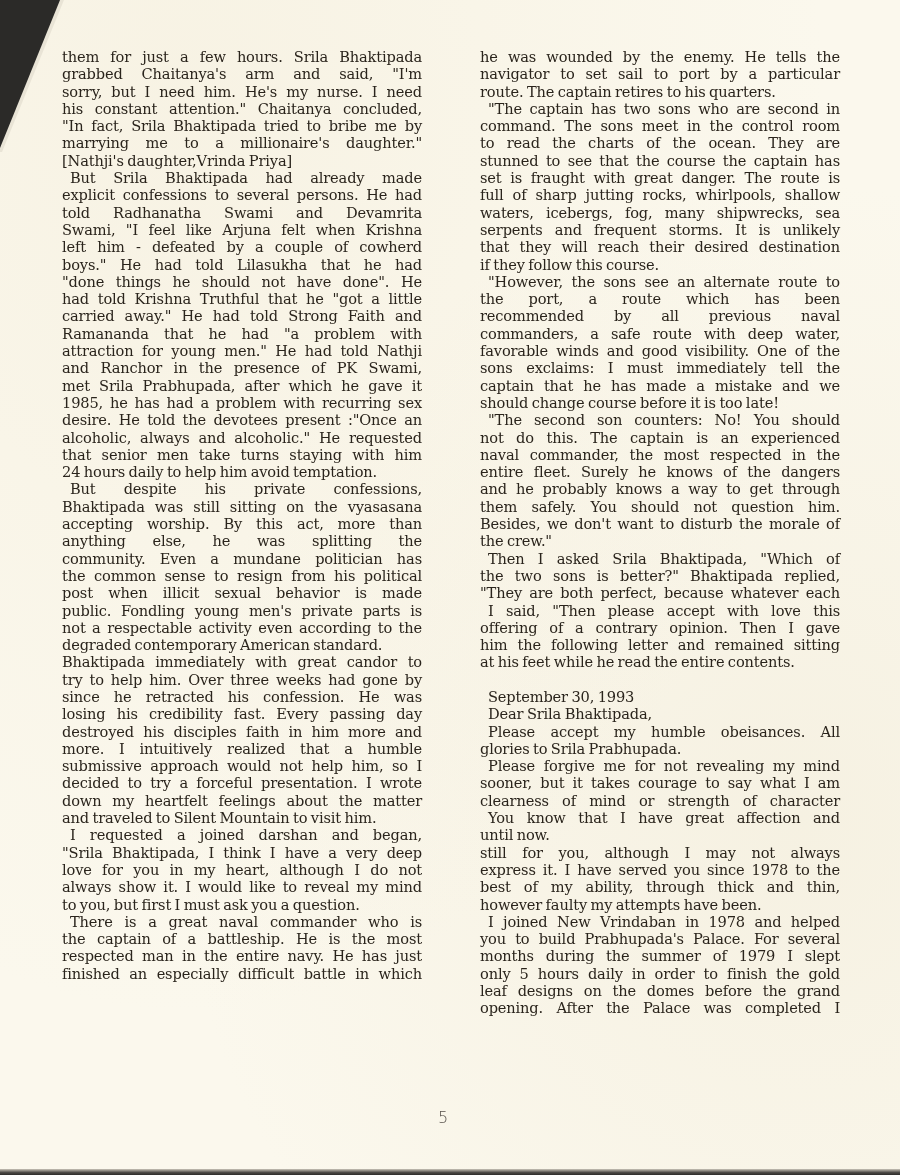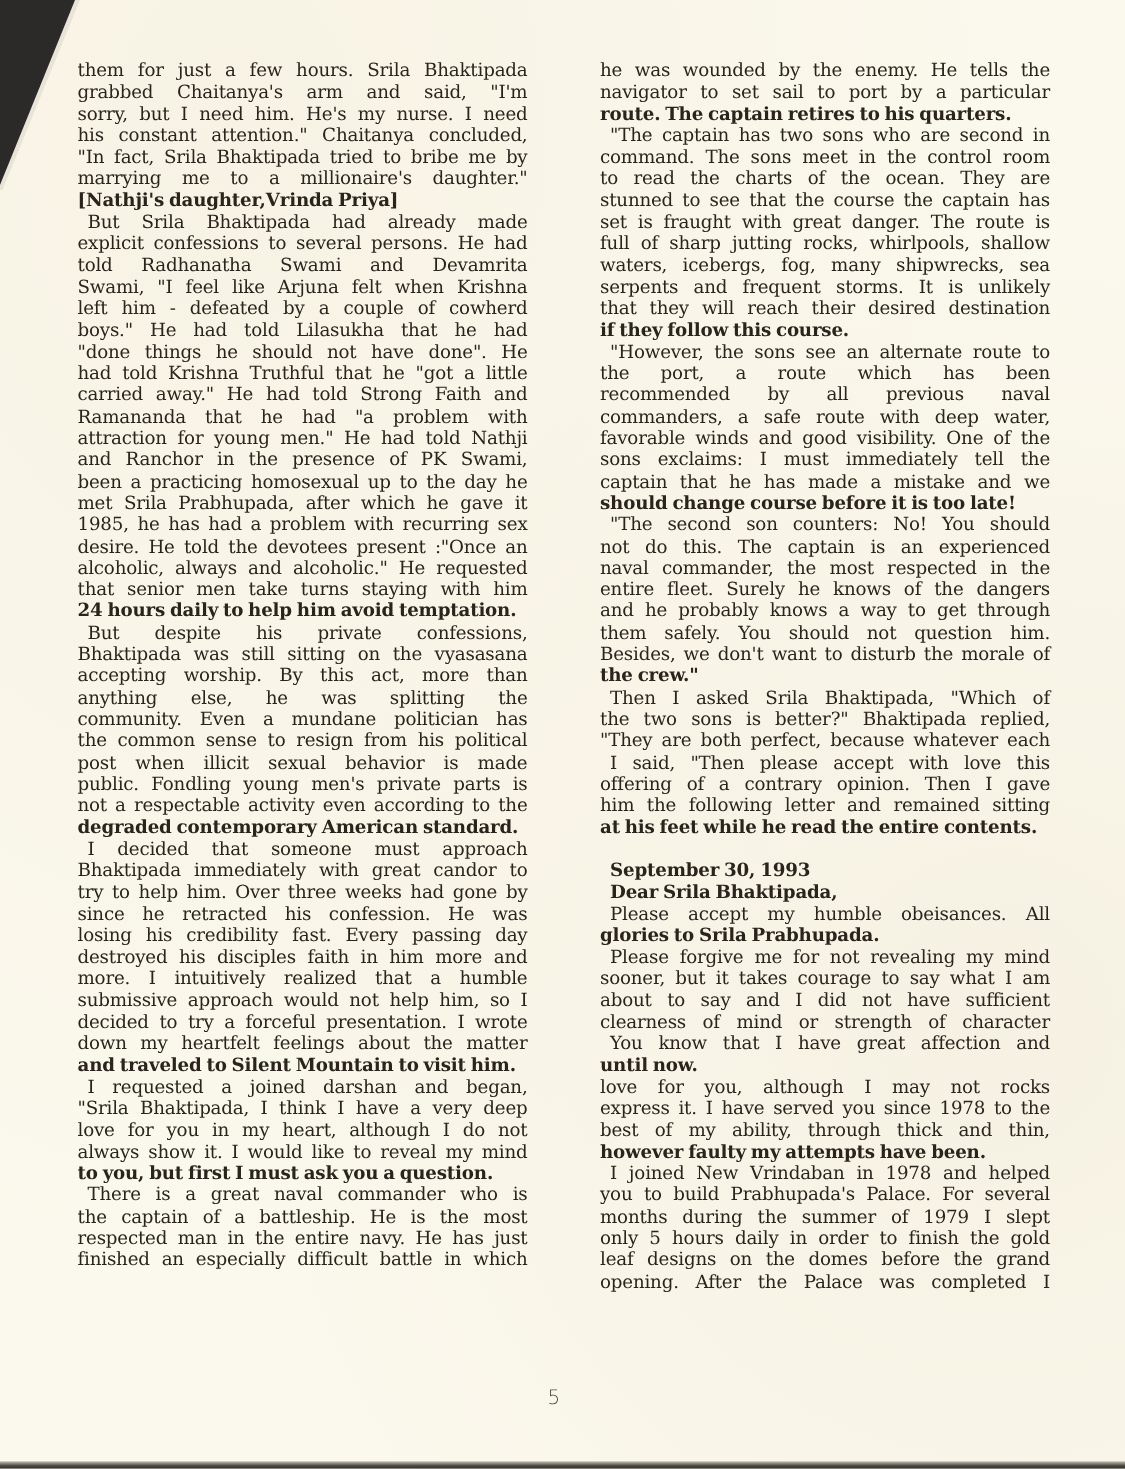--- a/index.html
+++ b/index.html
@@ -38,21 +38,21 @@
   .col-right { left: 480px; }
   .line {
     height: 17.3px; line-height: 17.3px;
     font-size: 14.6px;
     white-space: nowrap;
     text-align: justify; text-align-last: justify;
     letter-spacing: -0.15px;
     word-spacing: -1px;
     overflow: visible;
   }
-  .line.last { text-align-last: left; font-weight: bold; }
+  .line.last { text-align-last: left; }
   .line.blank { height: 17.3px; }
   .line.indent { padding-left: 8px; }
   .page-number {
     position: absolute; left: 438px; top: 1108px;
     font-family: "DejaVu Sans", sans-serif; font-size: 16px; color: #55504a;
     font-weight: 300;
   }
 </style>
 </head>
 <body>
@@ -74,38 +74,36 @@
       <div class="line">told Radhanatha Swami and Devamrita</div>
       <div class="line">Swami, "I feel like Arjuna felt when Krishna</div>
       <div class="line">left him - defeated by a couple of cowherd</div>
       <div class="line">boys." He had told Lilasukha that he had</div>
       <div class="line">"done things he should not have done". He</div>
       <div class="line">had told Krishna Truthful that he "got a little</div>
       <div class="line">carried away." He had told Strong Faith and</div>
       <div class="line">Ramananda that he had "a problem with</div>
       <div class="line">attraction for young men." He had told Nathji</div>
       <div class="line">and Ranchor in the presence of PK Swami,</div>
-      <div class="line">been a practicing homosexual up to the day he</div>
       <div class="line">met Srila Prabhupada, after which he gave it</div>
       <div class="line">1985, he has had a problem with recurring sex</div>
       <div class="line">desire. He told the devotees present :"Once an</div>
       <div class="line">alcoholic, always and alcoholic." He requested</div>
       <div class="line">that senior men take turns staying with him</div>
       <div class="line last">24 hours daily to help him avoid temptation.</div>
       <div class="line indent">But despite his private confessions,</div>
       <div class="line">Bhaktipada was still sitting on the vyasasana</div>
       <div class="line">accepting worship. By this act, more than</div>
       <div class="line">anything else, he was splitting the</div>
       <div class="line">community. Even a mundane politician has</div>
       <div class="line">the common sense to resign from his political</div>
       <div class="line">post when illicit sexual behavior is made</div>
       <div class="line">public. Fondling young men's private parts is</div>
       <div class="line">not a respectable activity even according to the</div>
       <div class="line last">degraded contemporary American standard.</div>
-      <div class="line indent">I decided that someone must approach</div>
       <div class="line">Bhaktipada immediately with great candor to</div>
       <div class="line">try to help him. Over three weeks had gone by</div>
       <div class="line">since he retracted his confession. He was</div>
       <div class="line">losing his credibility fast. Every passing day</div>
       <div class="line">destroyed his disciples faith in him more and</div>
       <div class="line">more. I intuitively realized that a humble</div>
       <div class="line">submissive approach would not help him, so I</div>
       <div class="line">decided to try a forceful presentation. I wrote</div>
       <div class="line">down my heartfelt feelings about the matter</div>
       <div class="line last">and traveled to Silent Mountain to visit him.</div>
@@ -156,25 +154,24 @@
       <div class="line">offering of a contrary opinion. Then I gave</div>
       <div class="line">him the following letter and remained sitting</div>
       <div class="line last">at his feet while he read the entire contents.</div>
       <div class="line last blank"></div>
       <div class="line last indent">September 30, 1993</div>
       <div class="line last indent">Dear Srila Bhaktipada,</div>
       <div class="line indent">Please accept my humble obeisances. All</div>
       <div class="line last">glories to Srila Prabhupada.</div>
       <div class="line indent">Please forgive me for not revealing my mind</div>
       <div class="line">sooner, but it takes courage to say what I am</div>
-      <div class="line">about to say and I did not have sufficient</div>
       <div class="line">clearness of mind or strength of character</div>
       <div class="line indent">You know that I have great affection and</div>
       <div class="line last">until now.</div>
-      <div class="line">love for you, although I may not rocks</div>
+      <div class="line">still for you, although I may not always</div>
       <div class="line">express it. I have served you since 1978 to the</div>
       <div class="line">best of my ability, through thick and thin,</div>
       <div class="line last">however faulty my attempts have been.</div>
       <div class="line indent">I joined New Vrindaban in 1978 and helped</div>
       <div class="line">you to build Prabhupada's Palace. For several</div>
       <div class="line">months during the summer of 1979 I slept</div>
       <div class="line">only 5 hours daily in order to finish the gold</div>
       <div class="line">leaf designs on the domes before the grand</div>
       <div class="line">opening. After the Palace was completed I</div>
     </div>

